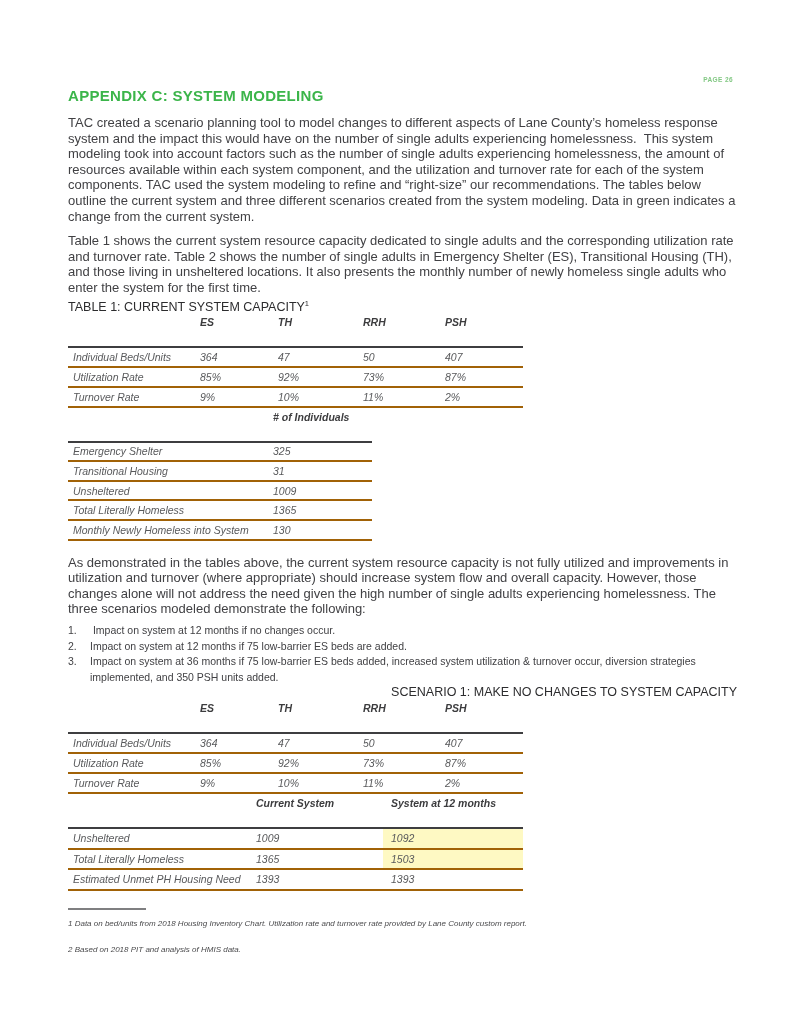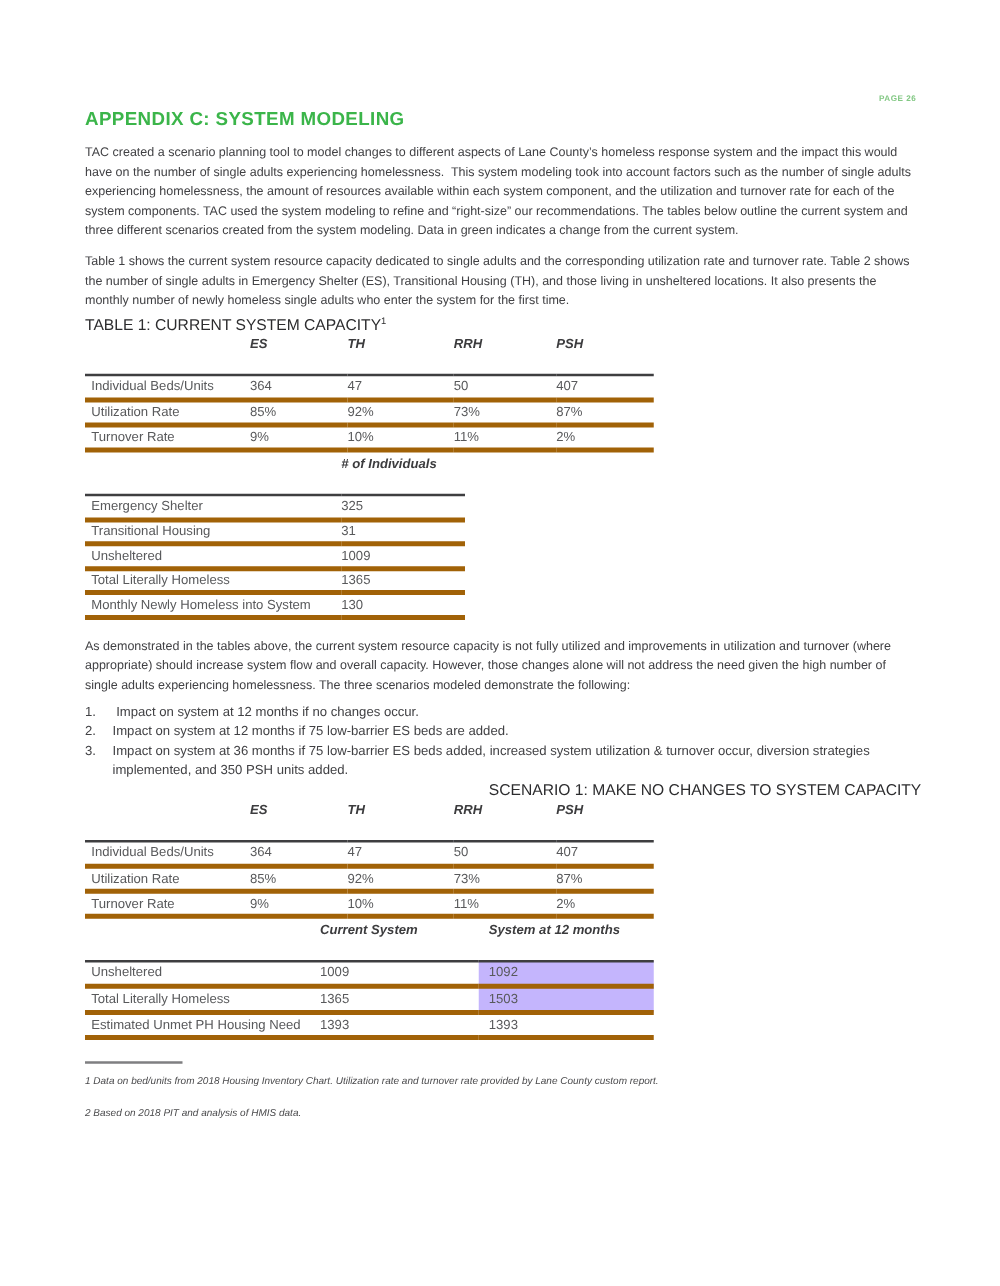--- a/index.html
+++ b/index.html
@@ -29,21 +29,21 @@
     margin: 87px 0 0 0;
     font-size: 15px;
     line-height: 18px;
     font-weight: bold;
     letter-spacing: 0.3px;
     color: #3bb54a;
   }
 
   p.body {
     margin: 10px 0 0 0;
-    font-size: 10px;
+    font-size: 13px;
     line-height: 15.6px;
     color: #414144;
     white-space: pre-wrap;
   }
   p.body.p2 { margin-top: 9px; }
   p.body.p3 { margin-top: 14px; }
 
   h2.sec-title {
     margin: 0;
     font-size: 12.5px;
@@ -71,30 +71,30 @@
   thead tr { border-bottom: 2px solid #3e3e40; }
   th {
     font-weight: bold;
     font-style: italic;
     color: #3c3c3e;
     text-align: left;
     vertical-align: bottom;
     padding: 0 0 18px 0;
     height: 14px;
   }
-  tbody tr { border-bottom: 4px solid #a16207; }
+  tbody tr { border-bottom: 2px solid #a16207; font-style: italic; }
   table.cap tbody tr, table.cap2 tbody tr { height: 20px; }
   table.tbl2 tbody tr { height: 19.6px; }
   table.impact tbody tr { height: 20.5px; }
   td { vertical-align: middle; padding: 0; }
   td.lbl { padding-left: 5px; }
 
   table.tbl2 th.num, table.tbl2 td.num { text-align: left; padding-right: 5px; }
   table.impact th.at12, table.impact td.at12 { padding-left: 8px; }
-  td.hl { background: #c4b5fd; }
+  td.hl { background: #fef9c3; }
 
   .num-list {
     margin-top: 6px;
     font-size: 10.5px;
     line-height: 15.5px;
     color: #414144;
   }
   .list-item { display: flex; }
   .list-item .li-num { flex: none; width: 22px; }
   .list-item .li-text { flex: 1; white-space: pre-wrap; }

